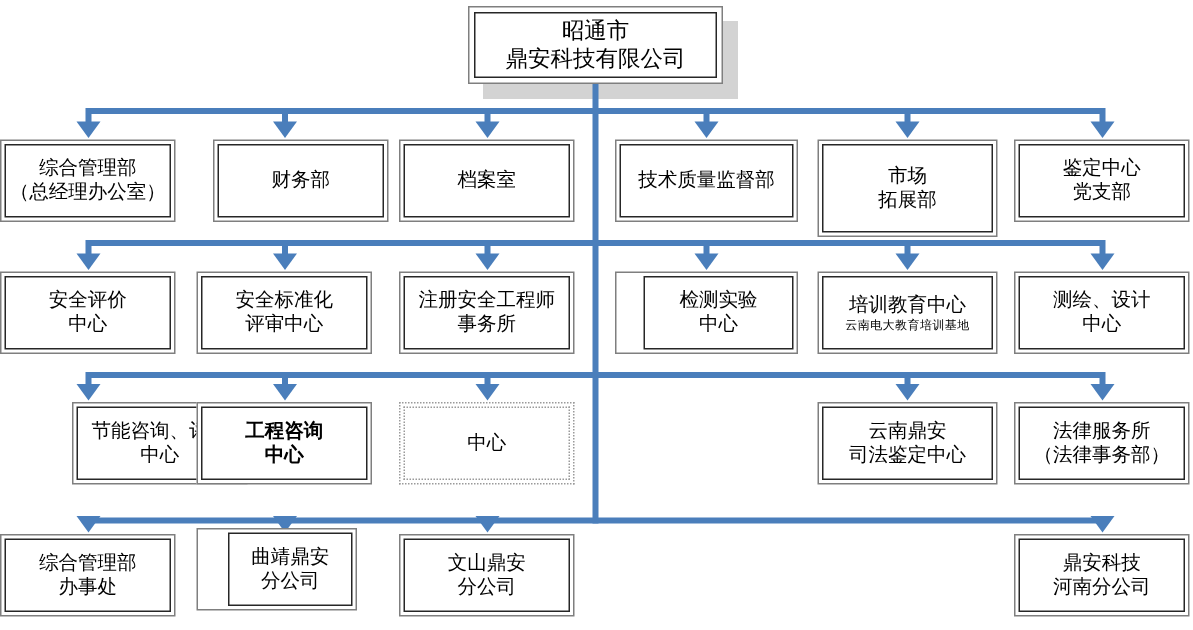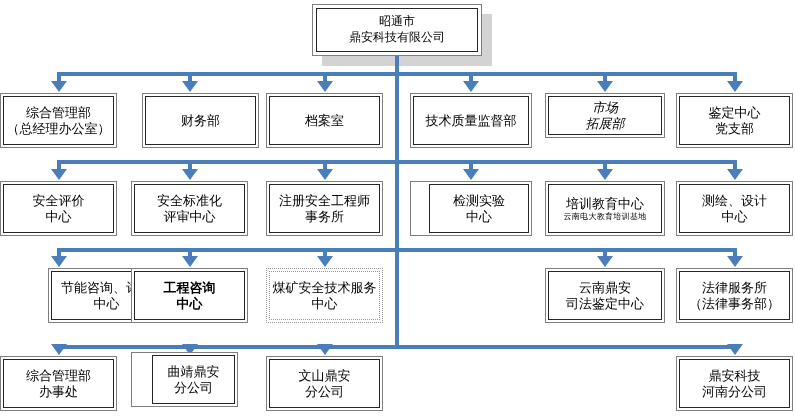--- a/index.html
+++ b/index.html
@@ -43,21 +43,21 @@
   .root{
     position:absolute;box-sizing:border-box;background:#ffffff;
     border:1px solid #7F7F7F;padding:3px;
   }
   .root .inner{
     box-sizing:border-box;width:100%;height:100%;
     border:1px solid #262626;
     display:flex;flex-direction:column;align-items:center;justify-content:center;
     line-height:1.3;
   }
-  .root .ln{display:block;color:#000;font-size:12px;white-space:nowrap;}
+  .root .ln{display:block;color:#000;font-size:15px;white-space:nowrap;}
   .rootshadow{position:absolute;background:#D3D3D3;}
 </style>
 </head>
 <body>
 
 <div id="chart">
 
 <div class="rootshadow" style="left: 322px; top: 14px; width: 170px; height: 52px;"></div>
     <div class="root" style="left: 312px; top: 4px; width: 170px; height: 52px;">
       <div class="inner">
@@ -91,21 +91,21 @@
     </div>
     <div class="vstub" style="left: 469px; top: 72px; height: 10px;"></div>
     <div class="arrow" style="left: 463px; top: 81px;"></div>
     <div class="node" style="left: 410px; top: 93px; width: 122px; height: 55px;">
       <div class="inner">
         <span class="ln">技术质量监督部</span>
       </div>
     </div>
     <div class="vstub" style="left: 603px; top: 72px; height: 10px;"></div>
     <div class="arrow" style="left: 597px; top: 81px;"></div>
-    <div class="node" style="left: 545px; top: 93px; width: 120px; height: 45px; font-style: italic;">
+    <div class="node" style="left: 545px; top: 93px; width: 120px; height: 65px;">
       <div class="inner">
         <span class="ln">市场</span>
         <span class="ln">拓展部</span>
       </div>
     </div>
     <div class="vstub" style="left: 732.5px; top: 72px; height: 10px;"></div>
     <div class="arrow" style="left: 726.5px; top: 81px;"></div>
     <div class="node" style="left: 676px; top: 93px; width: 117px; height: 55px;">
       <div class="inner">
         <span class="ln">鉴定中心</span>
@@ -175,21 +175,20 @@
     <div class="node" style="left: 131px; top: 268px; width: 117px; height: 55px; font-weight: bold;">
       <div class="inner">
         <span class="ln">工程咨询</span>
         <span class="ln">中心</span>
       </div>
     </div>
     <div class="vstub" style="left: 322.5px; top: 248px; height: 9px;"></div>
     <div class="arrow" style="left: 316.5px; top: 256px;"></div>
     <div class="node dotted" style="left: 266px; top: 268px; width: 117px; height: 55px;">
       <div class="inner">
-        <span class="ln">煤矿安全技术服务</span>
         <span class="ln">中心</span>
       </div>
     </div>
     <div class="vstub" style="left: 603px; top: 248px; height: 9px;"></div>
     <div class="arrow" style="left: 597px; top: 256px;"></div>
     <div class="node" style="left: 545px; top: 268px; width: 120px; height: 55px;">
       <div class="inner">
         <span class="ln">云南鼎安</span>
         <span class="ln">司法鉴定中心</span>
       </div>

